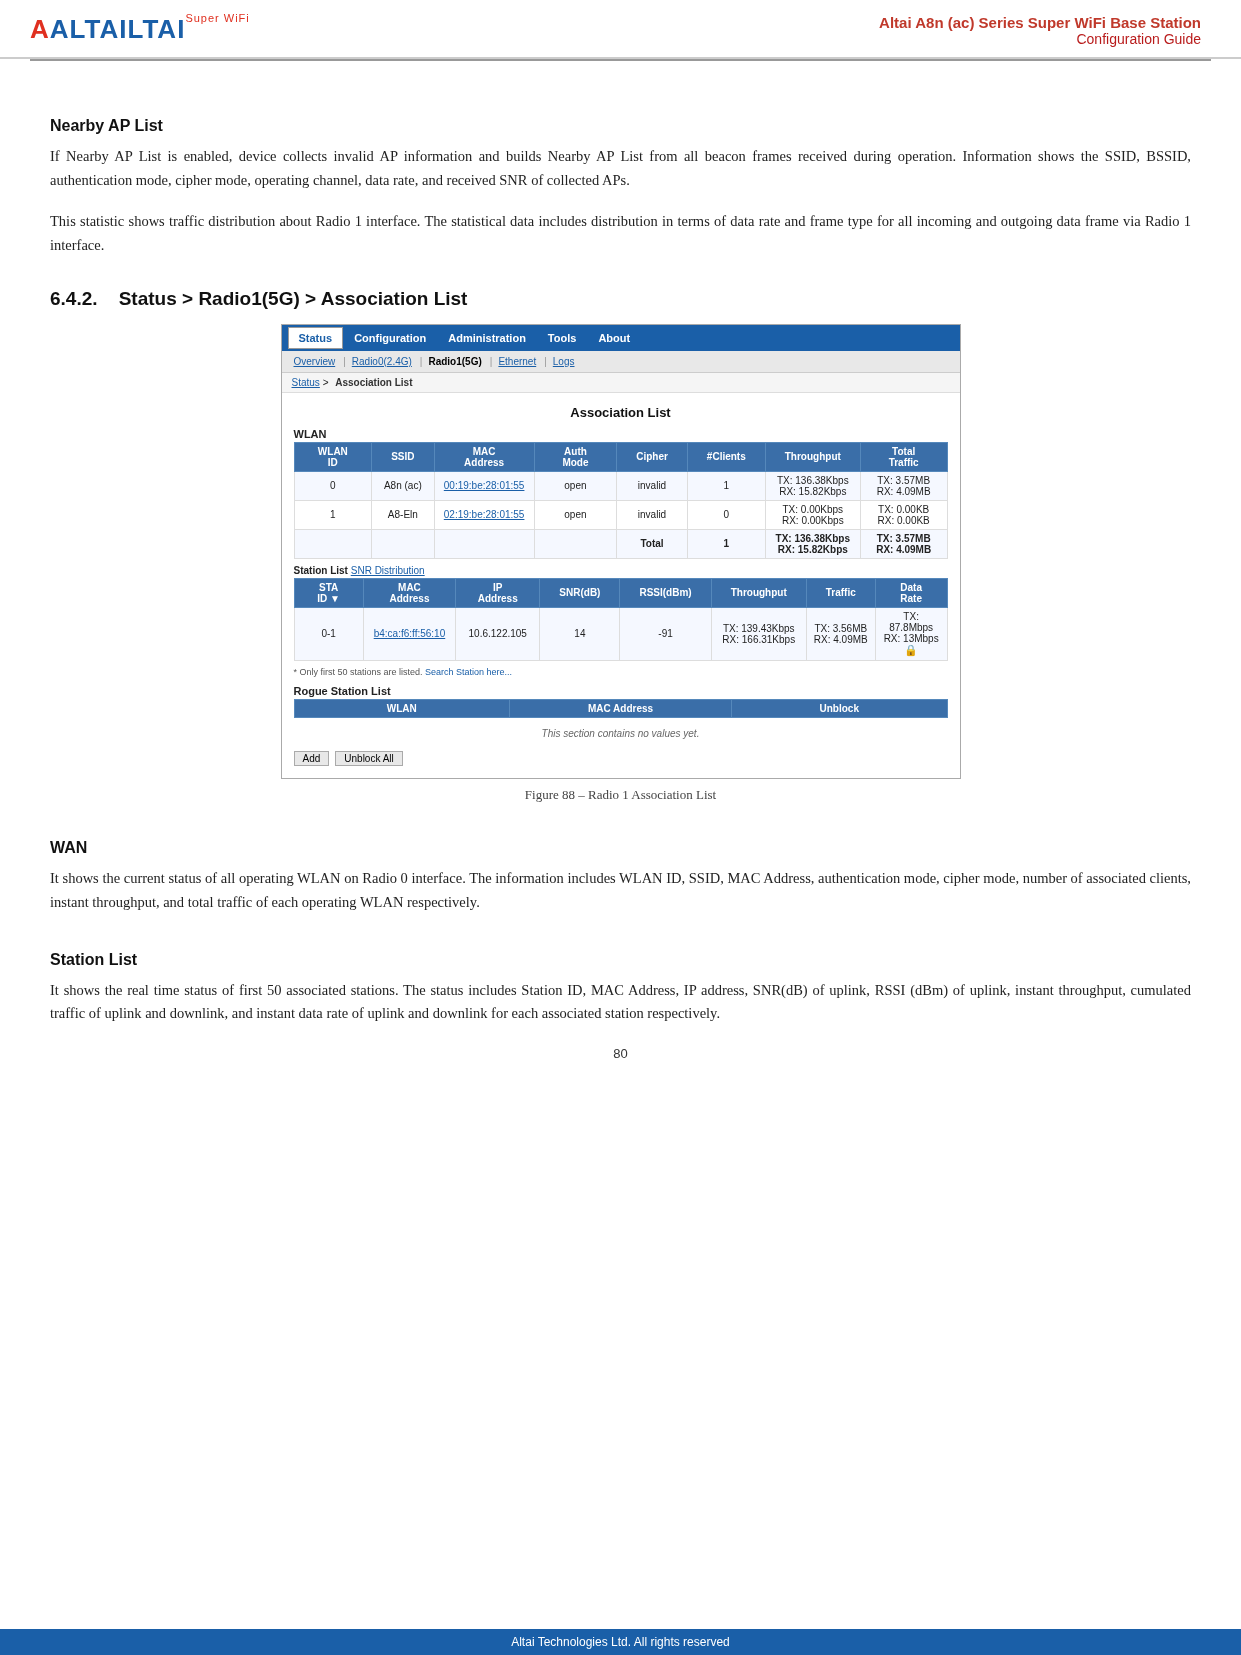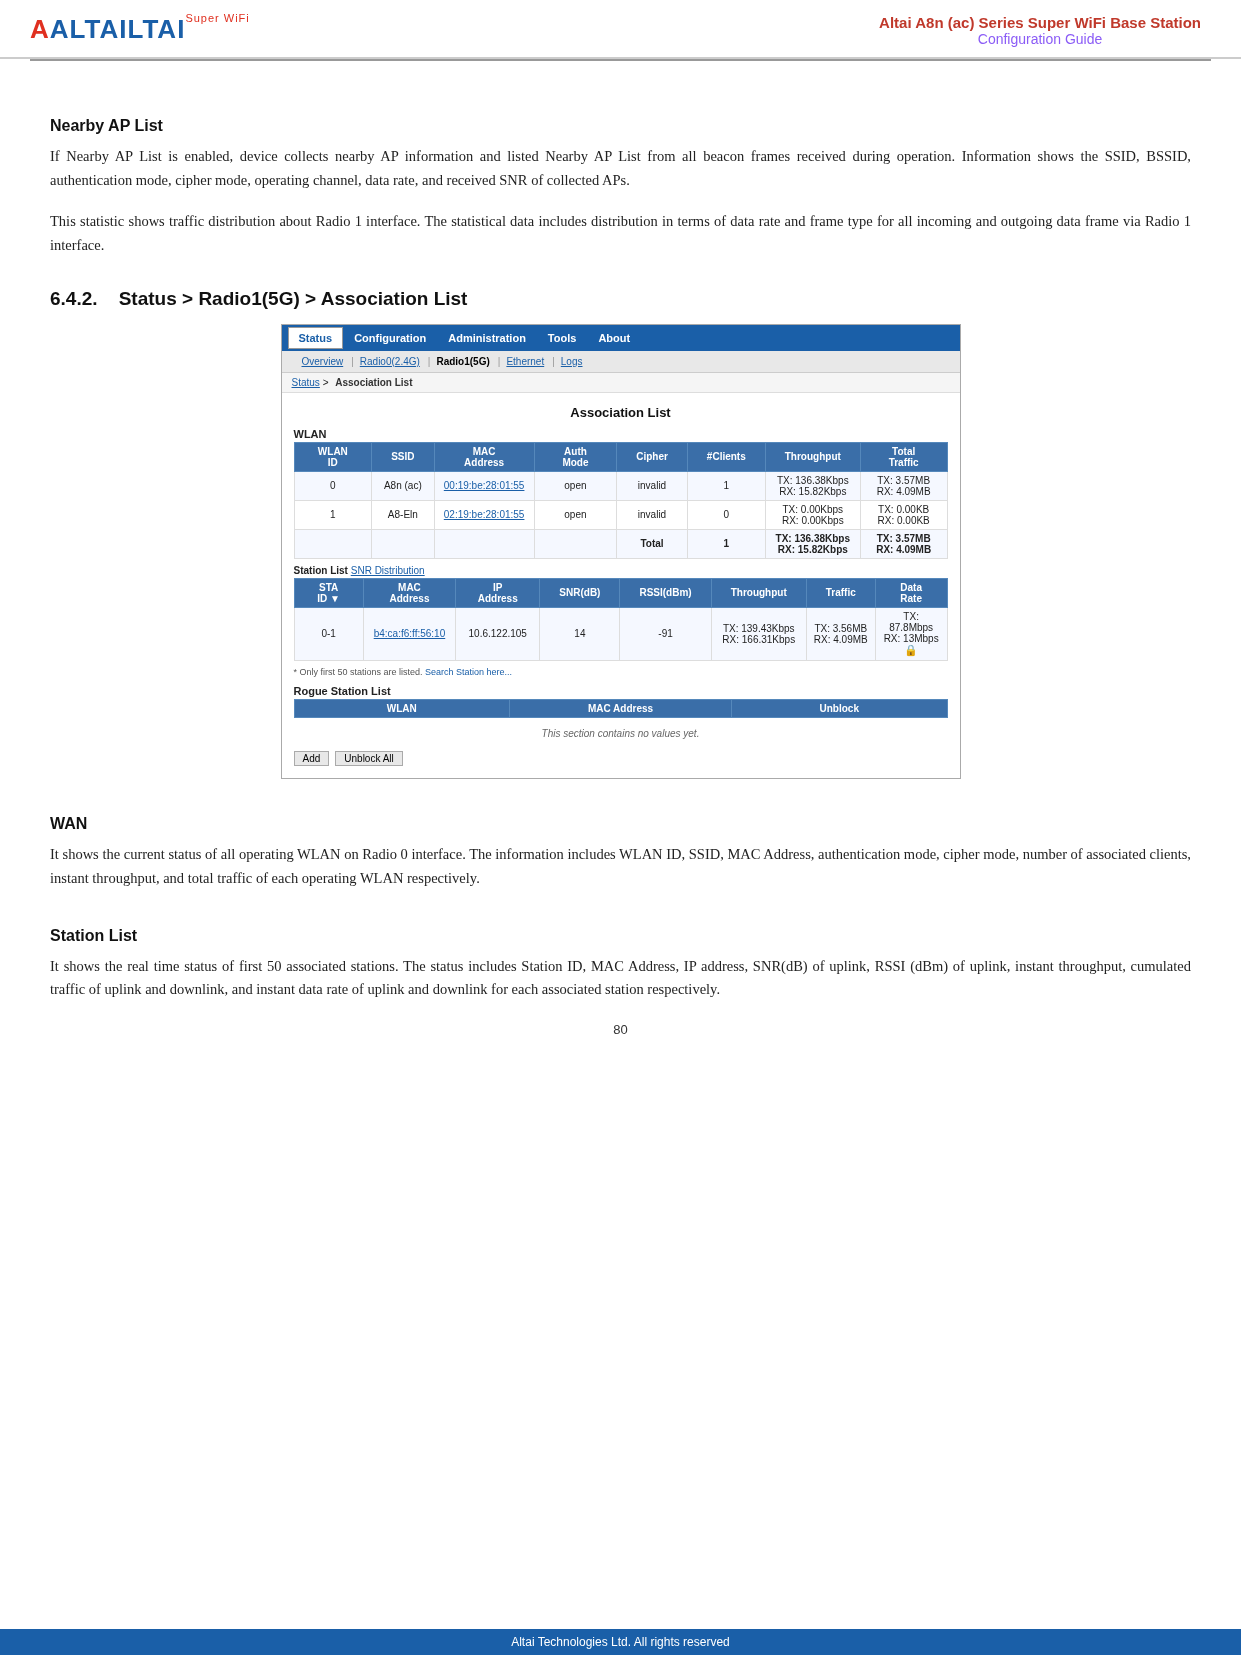--- a/index.html
+++ b/index.html
@@ -46,22 +46,21 @@
     }
     .header-title-main {
       font-family: Arial, sans-serif;
       font-weight: bold;
       font-size: 15px;
       color: #c0392b;
     }
     .header-title-sub {
       font-family: Arial, sans-serif;
       font-size: 14px;
-      color: #8b5cf6;
-      text-align: center;
+      color: #b91c1c;
     }
 
     
     .content {
       padding: 20px 50px 40px 50px;
     }
 
     
     .section-heading {
       font-family: Arial, sans-serif;
@@ -117,21 +116,21 @@
       background: #fff;
       color: #1a5fa8;
       border-color: #999;
     }
 
     
     .sub-nav {
       background: #e8e8e8;
       display: flex;
       align-items: center;
-      padding: 2px 20px;
+      padding: 2px 12px;
       height: 22px;
       border-bottom: 1px solid #ccc;
     }
     .sub-nav a {
       font-size: 10px;
       color: #1a5fa8;
       text-decoration: underline;
       margin-right: 8px;
     }
     .sub-nav span {
@@ -316,21 +315,21 @@
     <div class="header-title-main">Altai A8n (ac) Series Super WiFi Base Station</div>
     <div class="header-title-sub">Configuration Guide</div>
   </div>
 </div>
 <div class="header-divider"></div>
 
 <div class="content">
 
   
   <div class="section-heading">Nearby AP List</div>
-  <p class="section-body">If Nearby AP List is enabled, device collects nearby AP information and listed Nearby AP List from all beacon frames received during operation. Information shows the SSID, BSSID, authentication mode, cipher mode, operating channel, data rate, and received SNR of collected APs.</p>
+  <p class="section-body">If Nearby AP List is enabled, device collects invalid AP information and builds Nearby AP List from all beacon frames received during operation. Information shows the SSID, BSSID, authentication mode, cipher mode, operating channel, data rate, and received SNR of collected APs.</p>
 
   <br>
 
   
   <p class="section-body">This  statistic  shows  traffic  distribution  about  Radio  1  interface.  The statistical  data  includes  distribution  in  terms  of  data  rate  and  frame type for all incoming and outgoing data frame via Radio 1 interface.</p>
 
   
   <div class="chapter-heading">
     <span>6.4.2.</span>&nbsp;&nbsp;&nbsp;&nbsp;<span>Status &gt; Radio1(5G) &gt; Association List</span>
   </div>
@@ -469,20 +468,21 @@
 
       <div class="bottom-btns">
         <button class="btn-small">Add</button>
         <button class="btn-small">Unblock All</button>
       </div>
 
     </div>
   </div>
 
   
+  <div class="figure-caption">Figure 88 – Radio 1 Association List</div>
 
   
   <div class="section-heading">WAN</div>
   <p class="section-body">It shows the current status of all operating WLAN on Radio 0 interface. The information includes WLAN ID, SSID, MAC Address, authentication mode, cipher mode, number of associated clients, instant throughput, and total traffic of each operating WLAN respectively.</p>
 
   
   <div class="section-heading">Station List</div>
   <p class="section-body">It shows the real time status of first 50 associated stations. The status includes Station ID, MAC Address, IP address, SNR(dB) of uplink, RSSI (dBm) of uplink, instant throughput, cumulated traffic of uplink and downlink, and instant data rate of uplink and downlink for each associated station respectively.</p>
 
   

